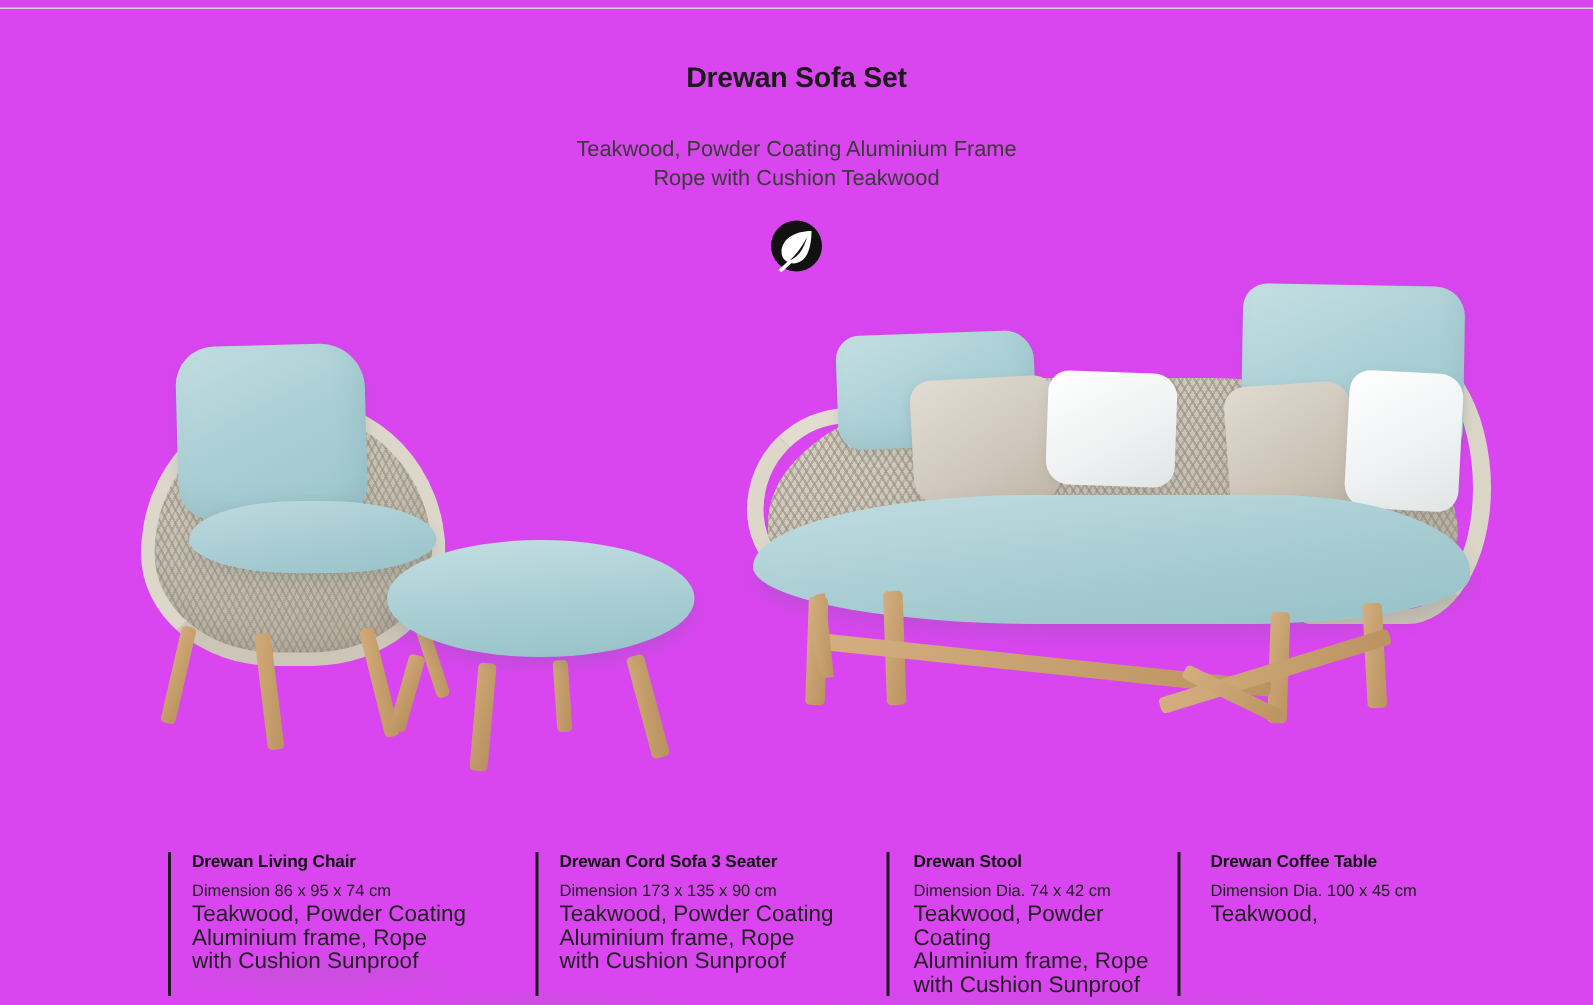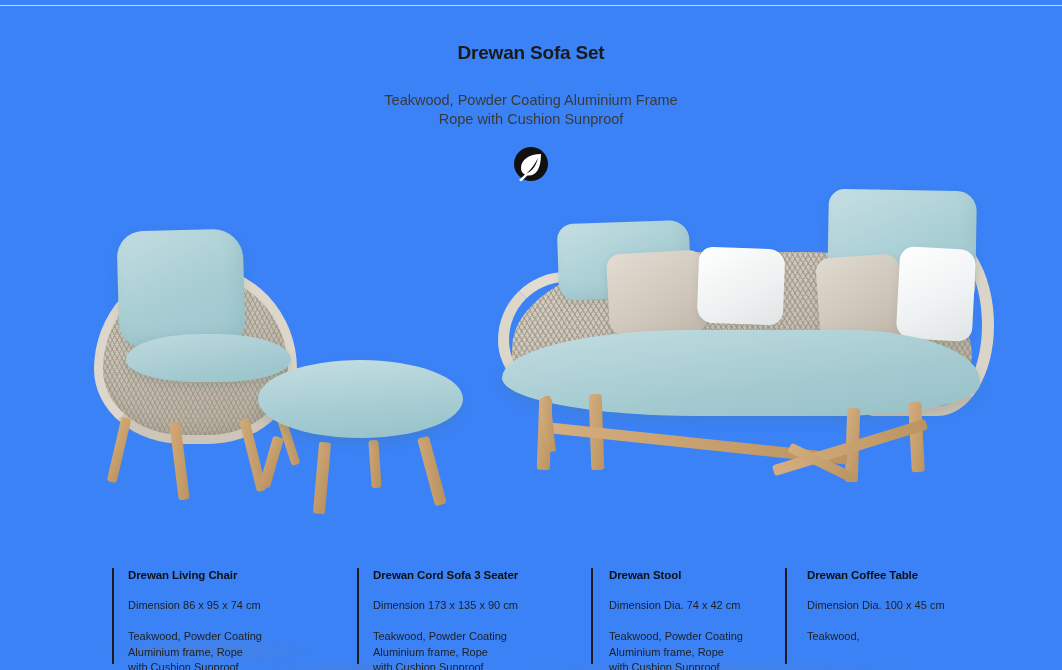--- a/index.html
+++ b/index.html
@@ -7,21 +7,21 @@
     margin: 0; padding: 0;
     width: 1062px; height: 670px;
     background: #ffffff;
     font-family: "Liberation Sans", sans-serif;
     overflow: hidden;
   }
   .page {
     position: relative;
     width: 1062px;
     height: 670px;
-    background: #3b82f6;
+    background: #d946ef;
   }
 
   
   .top-rule {
     position: absolute;
     left: 0; top: 5px;
     width: 1062px; height: 1px;
     background: #d4d4d4;
   }
 
@@ -233,42 +233,42 @@
     font-size: 11.5px;
     font-weight: bold;
     color: #111111;
     line-height: 15px;
     letter-spacing: -0.1px;
   }
   .cap-dim {
     font-size: 11px;
     color: #1f1f1f;
     line-height: 16px;
-    margin-top: 14px;
+    margin-top: 3px;
   }
   .cap-desc {
-    font-size: 11px;
+    font-size: 15px;
     color: #1f1f1f;
     line-height: 15.5px;
-    margin-top: 16px;
+    margin-top: 0;
   }
   .cap-desc .ln { display: block; }
 </style>
 </head>
 <body>
 
 <div class="page">
 
   <div class="top-rule"></div>
 
   <div class="header">
     <div class="title">Drewan Sofa Set</div>
     <div class="subtitle">
       <span class="ln">Teakwood, Powder Coating Aluminium Frame</span>
-      <span class="ln">Rope with Cushion Sunproof</span>
+      <span class="ln">Rope with Cushion Teakwood</span>
     </div>
   </div>
 
   <div class="logo-wrap">
     <span class="logo">
       <svg width="44" height="44" viewBox="0 0 44 44" aria-hidden="true">
         <circle cx="22" cy="21" r="17" fill="#111111"></circle>
         <path d="M32 11 C20 11, 12 17, 12 25 C12 28, 13.5 30.5, 16 31.5 L10 37 L12 38.5 L18.5 32.5 C26 33.5, 32 27, 32 11 Z
                  M29 15 C27 23, 23 28.5, 17.5 30.5 C22.5 26, 26 21, 29 15 Z" fill="#ffffff"></path>
       </svg>

